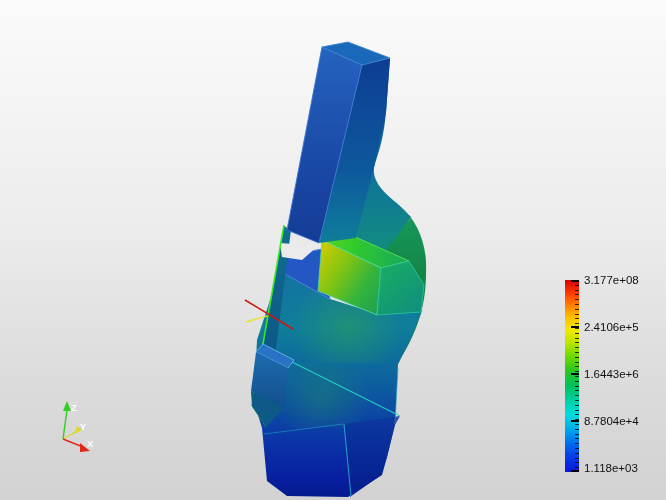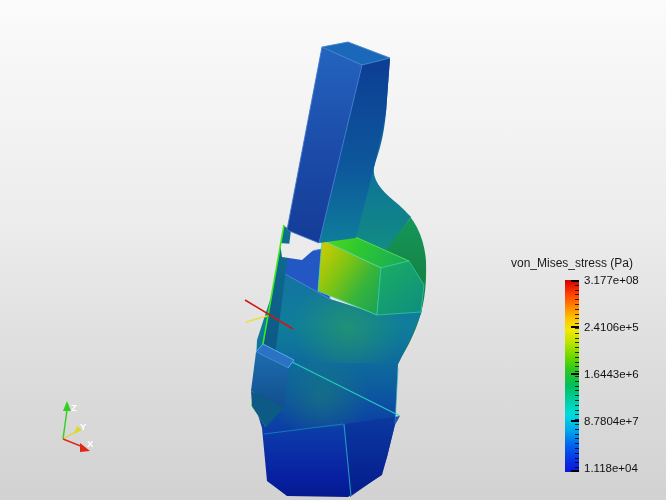--- a/index.html
+++ b/index.html
@@ -159,30 +159,29 @@
       <path d="M63,439 L77,431" stroke="#ddd82a" stroke-width="1.4" fill="none"></path>
       <polygon points="74,434 77,426 82,430" fill="#ddd82a"></polygon>
       <path d="M63,439 L83,447" stroke="#e02818" stroke-width="1.4" fill="none"></path>
       <polygon points="80,443 90,451 80,452" fill="#e02818"></polygon>
       <text class="triad-text" x="71" y="411">Z</text>
       <text class="triad-text" x="80" y="430">Y</text>
       <text class="triad-text" x="87" y="447">X</text>
     </g>
   </svg>
 
-  <div class="legend-title">von_Mises_stress (Pa)</div>
 
   <div class="colorbar">
     <div class="minor-ticks"></div>
     <div class="major-tick" style="top:0px"></div>
     <div class="major-tick" style="top:46px"></div>
     <div class="major-tick" style="top:93px"></div>
     <div class="major-tick" style="top:140px"></div>
     <div class="major-tick" style="top:190px"></div>
   </div>
 
   <div class="legend-label" style="top:274px">3.177e+08</div>
   <div class="legend-label" style="top:321px">2.4106e+5</div>
   <div class="legend-label" style="top:368px">1.6443e+6</div>
-  <div class="legend-label" style="top:415px">8.7804e+7</div>
-  <div class="legend-label" style="top:462px">1.118e+04</div>
+  <div class="legend-label" style="top:415px">8.7804e+4</div>
+  <div class="legend-label" style="top:462px">1.118e+03</div>
 
 </div>
 
 </body></html>

